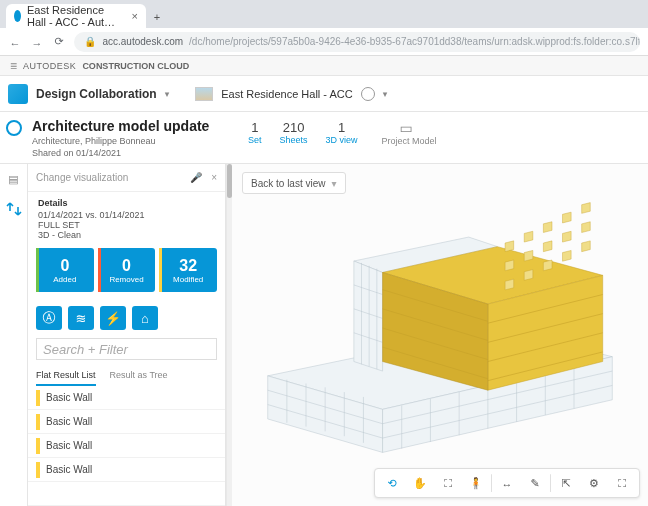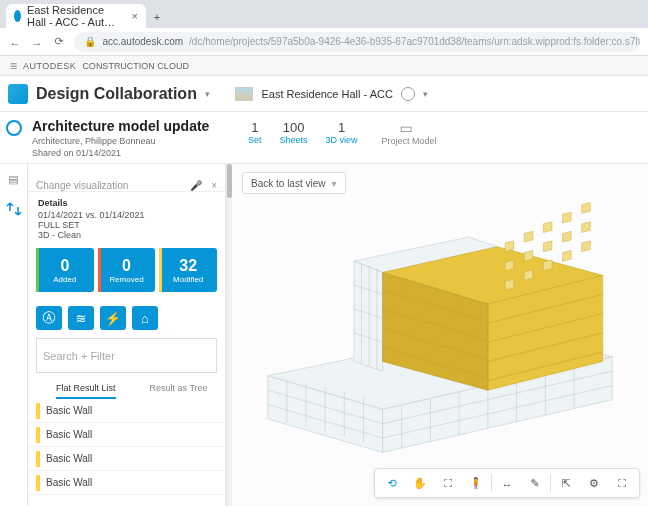--- a/index.html
+++ b/index.html
@@ -9,61 +9,61 @@
   .favicon { width:12px; height:12px; border-radius:50%; background:#0696d7; display:inline-block; }
   .tab .x { color:#666; }
   .newtab { width:22px; height:22px; display:flex; align-items:center; justify-content:center; color:#555; }
   .urlbar { height:28px; background:#fff; display:flex; align-items:center; padding:0 8px; gap:8px; border-bottom:1px solid #ddd; }
   .urlbar .nav-ico { color:#5f6368; width:14px; text-align:center; }
   .url { flex:1; background:#f1f3f4; border-radius:12px; height:20px; display:flex; align-items:center; padding:0 10px; gap:6px; color:#5f6368; font-size:10px; overflow:hidden; white-space:nowrap; }
   .brandbar { height:20px; background:#f7f7f7; border-bottom:1px solid #e5e5e5; display:flex; align-items:center; padding:0 10px; gap:6px; font-size:9px; color:#666; }
   .brandbar .adsk { letter-spacing:.5px; }
   .appbar { height:36px; background:#fff; border-bottom:1px solid #e5e5e5; display:flex; align-items:center; padding:0 8px; gap:8px; }
   .appicon { width:20px; height:20px; border-radius:3px; background:linear-gradient(135deg,#29abe2,#0696d7); }
-  .appbar .name { font-size:16px; font-weight:600; color:#333; }
+  .appbar .name { font-size:12px; font-weight:600; color:#333; }
   .appbar .chev { color:#888; font-size:9px; }
   .projthumb { width:18px; height:14px; background:linear-gradient(#b9d8e8,#d9c9a8); border:1px solid #ccc; }
   .appbar .proj { font-size:11px; color:#333; }
   .globeico { width:14px; height:14px; border:1px solid #999; border-radius:50%; display:inline-block; }
   .titlebar { height:52px; background:#fff; border-bottom:1px solid #e5e5e5; display:flex; align-items:flex-start; padding:6px 10px 0 6px; gap:10px; }
   .ring { width:16px; height:16px; border:2px solid #0696d7; border-radius:50%; margin-top:2px; }
   .titleblock { flex:0 0 200px; }
   .titleblock h1 { margin:0; font-size:14px; font-weight:700; color:#222; }
   .titleblock .sub { font-size:9px; color:#6b6b6b; margin-top:2px; }
   .stats { display:flex; gap:18px; align-items:flex-start; margin-left:6px; margin-top:2px; }
   .stat { text-align:center; }
   .stat .n { font-size:13px; color:#444; }
   .stat .l { font-size:9px; color:#0696d7; }
   .stat .l.gray { color:#888;margin-left:6px; }
   .ctxmenu { position:absolute; right:180px; top:100px; width:30px; height:16px; border:1px solid #ccc; border-radius:3px; background:#fff; display:flex; align-items:center; justify-content:center; color:#0696d7; font-size:14px; letter-spacing:1px; }
   .content { display:flex; height:calc(506px - 28px - 28px - 20px - 36px - 52px); }
   .leftrail { width:28px; background:#fff; border-right:1px solid #e5e5e5; display:flex; flex-direction:column; align-items:center; padding-top:6px; gap:12px; }
   .railico { width:18px; height:18px; color:#888; display:flex; align-items:center; justify-content:center; }
   .railico.active { color:#0696d7; }
   .panel { width:198px; background:#fff; border-right:1px solid #e5e5e5; display:flex; flex-direction:column; position:relative; }
-  .panelhdr { height:28px; display:flex; align-items:flex-end; padding:0 8px; gap:8px; border-bottom:1px solid #eee; color:#999; font-size:10px; }
+  .panelhdr { height:28px; display:flex; align-items:center; padding:0 8px; gap:8px; border-bottom:1px solid #eee; color:#999; font-size:10px; }
   .panelhdr .flex { flex:1; }
   .details { padding:6px 10px 4px; font-size:9px; color:#555; }
   .details .h { font-weight:700; color:#333; margin-bottom:2px; }
   .counts { display:flex; gap:4px; padding:4px 8px 8px; }
   .countbox { flex:1; height:44px; border-radius:3px; color:#fff; display:flex; flex-direction:column; align-items:center; justify-content:center; position:relative; }
   .countbox .bar { position:absolute; left:0; top:0; bottom:0; width:3px; }
   .countbox.added { background:#0696d7; } .countbox.added .bar{ background:#6cc24a; }
   .countbox.removed { background:#0696d7; } .countbox.removed .bar{ background:#ff5b35; }
   .countbox.modified { background:#0696d7; } .countbox.modified .bar{ background:#ffd23f; }
   .countbox .n { font-size:16px; font-weight:600; }
   .countbox .l { font-size:8px; }
   .subtabs { display:flex; padding:0 8px; gap:14px; font-size:9px; color:#888; border-bottom:1px solid #eee; }
   .subtab { padding:4px 0; }
   .subtab.active { color:#333; border-bottom:2px solid #0696d7; }
   .discicons { display:flex; gap:6px; padding:6px 8px; }
   .dico { width:26px; height:24px; background:#0696d7; border-radius:3px; color:#fff; display:flex; align-items:center; justify-content:center; font-size:13px; }
-  .search { margin:2px 8px 6px; border:1px solid #ddd; height:35px; display:flex; align-items:center; padding:0 6px; color:#aaa; font-size:11px; }
+  .search { margin:2px 8px 6px; border:1px solid #ddd; height:22px; display:flex; align-items:center; padding:0 6px; color:#aaa; font-size:13px;font-style:italic; }
   .restabs { display:flex; gap:14px; padding:0 8px; font-size:9px; color:#888; }
-  .restab { padding:4px 0;margin-left:20px; }
+  .restab { padding:4px 0; }
   .restab.active { color:#333; border-bottom:2px solid #0696d7; }
   .list { overflow:auto; flex:1; }
   .row { display:flex; align-items:center; height:24px; padding:0 8px; border-bottom:1px solid #f1f1f1; gap:6px; font-size:10px; color:#444; }
   .row .m { width:4px; height:16px; background:#ffd23f; }
   .scrollind { width:6px; background:#f0f0f0; border-left:1px solid #e8e8e8; position:relative; }
   .scrollind .thumb { position:absolute; left:0; right:0; top:0; height:34px; background:#bcbcbc; border-radius:3px; }
   .viewer { flex:1; background:#fcfcfc; position:relative; overflow:hidden; }
   .backbtn { position:absolute; left:10px; top:8px; height:22px; background:#fff; border:1px solid #ddd; border-radius:3px; display:flex; align-items:center; padding:0 8px; gap:6px; font-size:10px; color:#555; }
   .viewtoolbar { position:absolute; bottom:8px; right:8px; height:30px; background:#fff; border:1px solid #ddd; border-radius:4px; display:flex; align-items:center; padding:0 4px; gap:2px; box-shadow:0 1px 3px rgba(0,0,0,.1); }
   .vtool { width:26px; height:24px; display:flex; align-items:center; justify-content:center; color:#555; border-radius:3px; }
@@ -94,21 +94,21 @@
   <div class="url">
     <span>🔒</span>
     <span>acc.autodesk.com</span>
       <span style="color:#9aa0a6;">/dc/home/projects/597a5b0a-9426-4e36-b935-67ac9701dd38/teams/urn:adsk.wipprod:fs.folder:co.s7lfDV9P5Ku78wctoDwi-A/packages/55396f72-</span>
   </div>
 </div>
 
 <div class="brandbar">
   <span style="font-size:12px;color:#888;">≡</span>
   <span class="adsk">AUTODESK</span>
-  <span style="font-weight:400;">CONSTRUCTION CLOUD</span>
+  <span style="font-weight:700;">CONSTRUCTION CLOUD</span>
 </div>
 
 <div class="appbar">
   <span class="appicon"></span>
   <span class="name">Design Collaboration</span>
   <span class="chev">▾</span>
   <span style="width:10px"></span>
   <span class="projthumb"></span>
   <span class="proj">East Residence Hall - ACC</span>
   <span class="globeico"></span>
@@ -121,21 +121,21 @@
     <h1>Architecture model update</h1>
     <div class="sub">Architecture, Philippe Bonneau</div>
     <div class="sub">Shared on 01/14/2021</div>
   </div>
   <div class="stats">
     <div class="stat">
         <div class="n">1</div>
         <div class="l">Set</div>
       </div>
     <div class="stat">
-        <div class="n">100</div>
+        <div class="n">210</div>
         <div class="l">Sheets</div>
       </div>
     <div class="stat">
         <div class="n">1</div>
         <div class="l">3D view</div>
       </div>
     <div class="stat">
       <div class="n" style="font-size:14px;color:#888;">▭</div>
       <div class="l gray">Project Model</div>
     </div>

